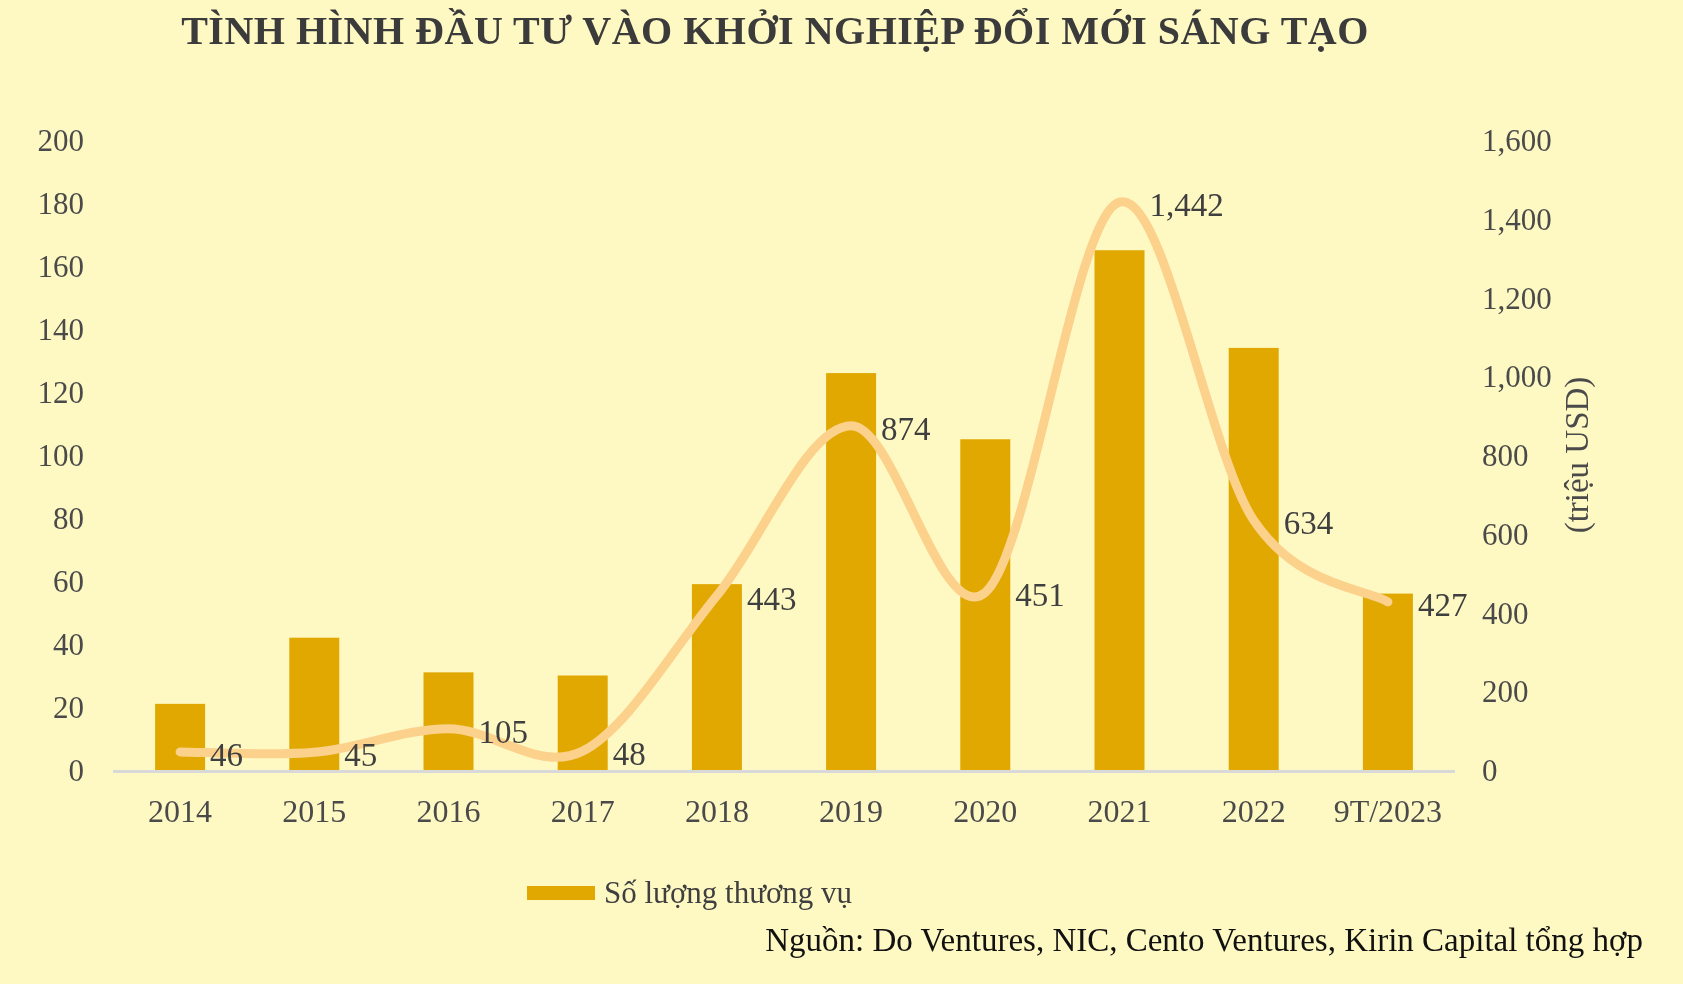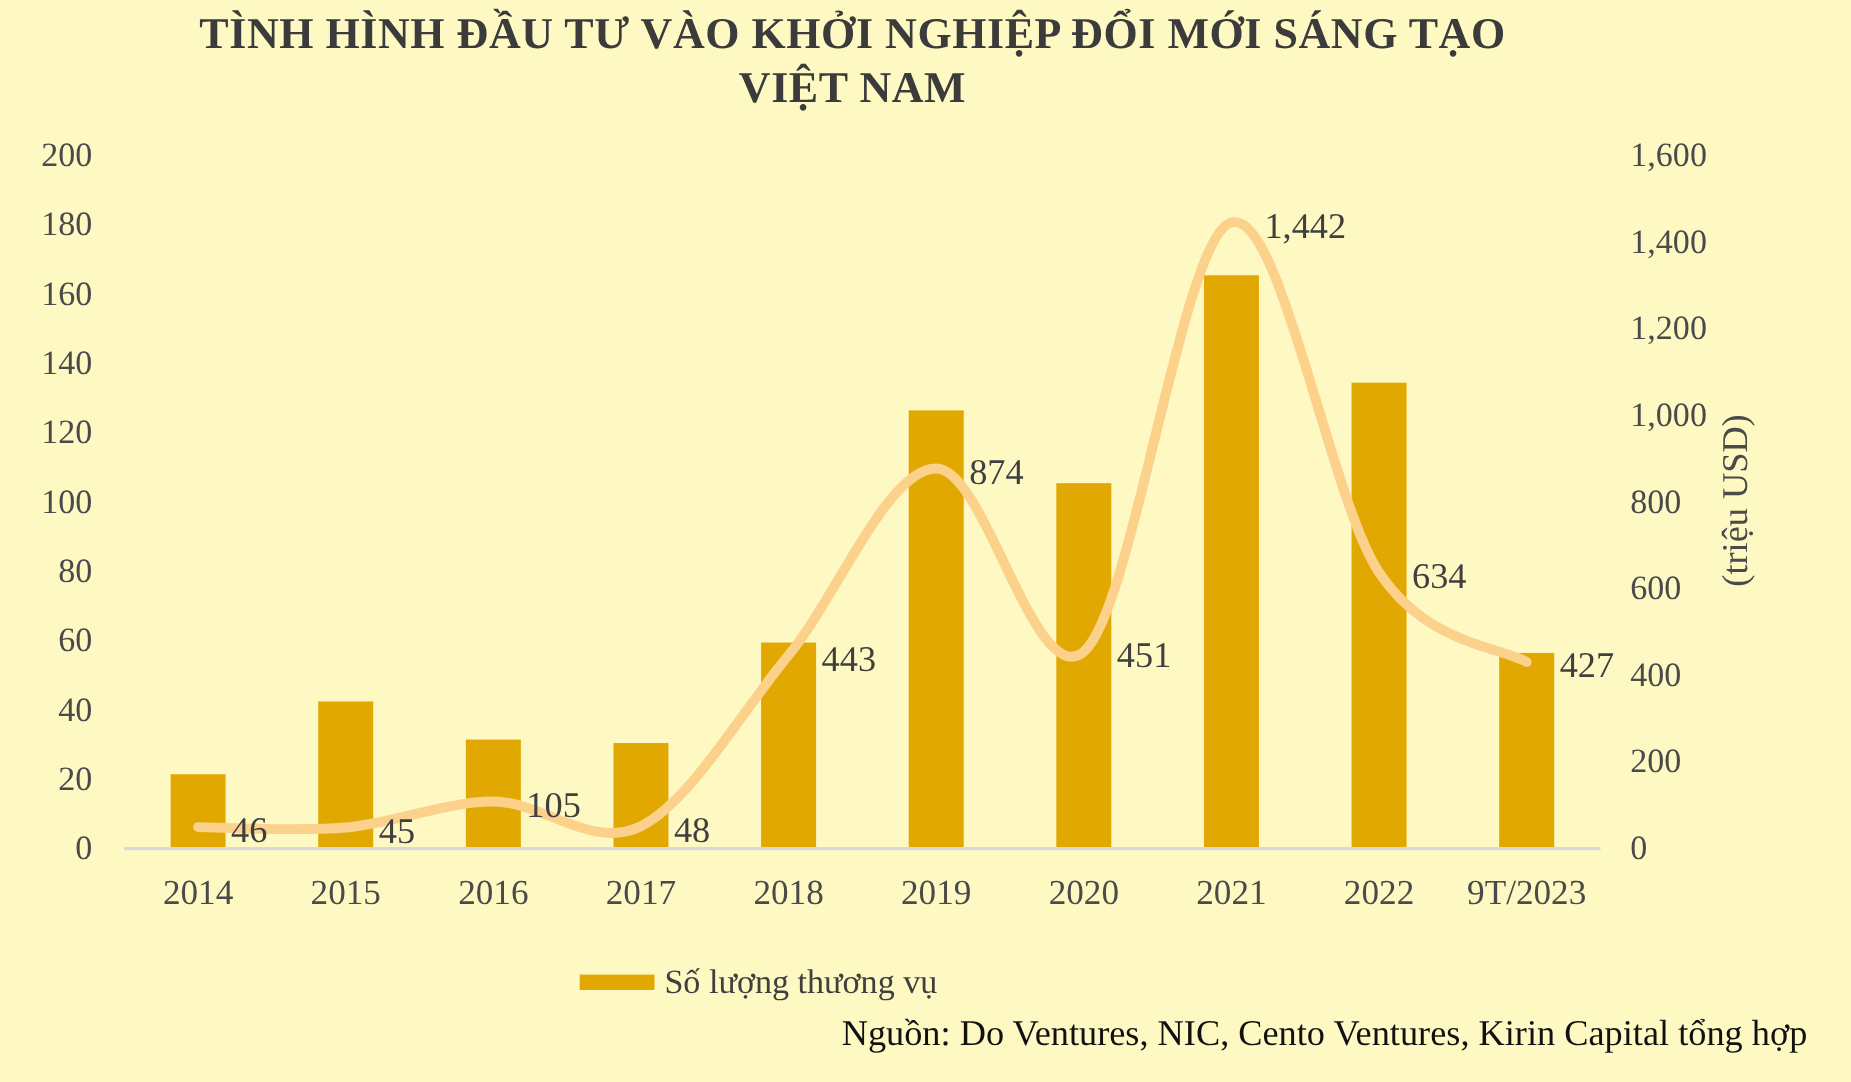--- a/index.html
+++ b/index.html
@@ -34,21 +34,20 @@
     font-size:33px;color:#111111;
   }
 </style>
 </head>
 <body>
 
 <div id="canvas">
 
   <div id="title" style="color: rgb(59, 59, 59);">
     <div>TÌNH HÌNH ĐẦU TƯ VÀO KHỞI NGHIỆP ĐỔI MỚI SÁNG TẠO</div>
-    <div>VIỆT NAM</div>
   </div>
 
   <svg id="chart-svg" width="1683" height="846" viewBox="0 0 1683 846">
       <text x="84" y="781" font-size="31" text-anchor="end" fill="#4A4A4A" font-family="&quot;Liberation Serif&quot;,&quot;DejaVu Serif&quot;,serif">0</text>
       <text x="84" y="718" font-size="31" text-anchor="end" fill="#4A4A4A" font-family="&quot;Liberation Serif&quot;,&quot;DejaVu Serif&quot;,serif">20</text>
       <text x="84" y="655" font-size="31" text-anchor="end" fill="#4A4A4A" font-family="&quot;Liberation Serif&quot;,&quot;DejaVu Serif&quot;,serif">40</text>
       <text x="84" y="592" font-size="31" text-anchor="end" fill="#4A4A4A" font-family="&quot;Liberation Serif&quot;,&quot;DejaVu Serif&quot;,serif">60</text>
       <text x="84" y="529" font-size="31" text-anchor="end" fill="#4A4A4A" font-family="&quot;Liberation Serif&quot;,&quot;DejaVu Serif&quot;,serif">80</text>
       <text x="84" y="466" font-size="31" text-anchor="end" fill="#4A4A4A" font-family="&quot;Liberation Serif&quot;,&quot;DejaVu Serif&quot;,serif">100</text>
       <text x="84" y="403" font-size="31" text-anchor="end" fill="#4A4A4A" font-family="&quot;Liberation Serif&quot;,&quot;DejaVu Serif&quot;,serif">120</text>

